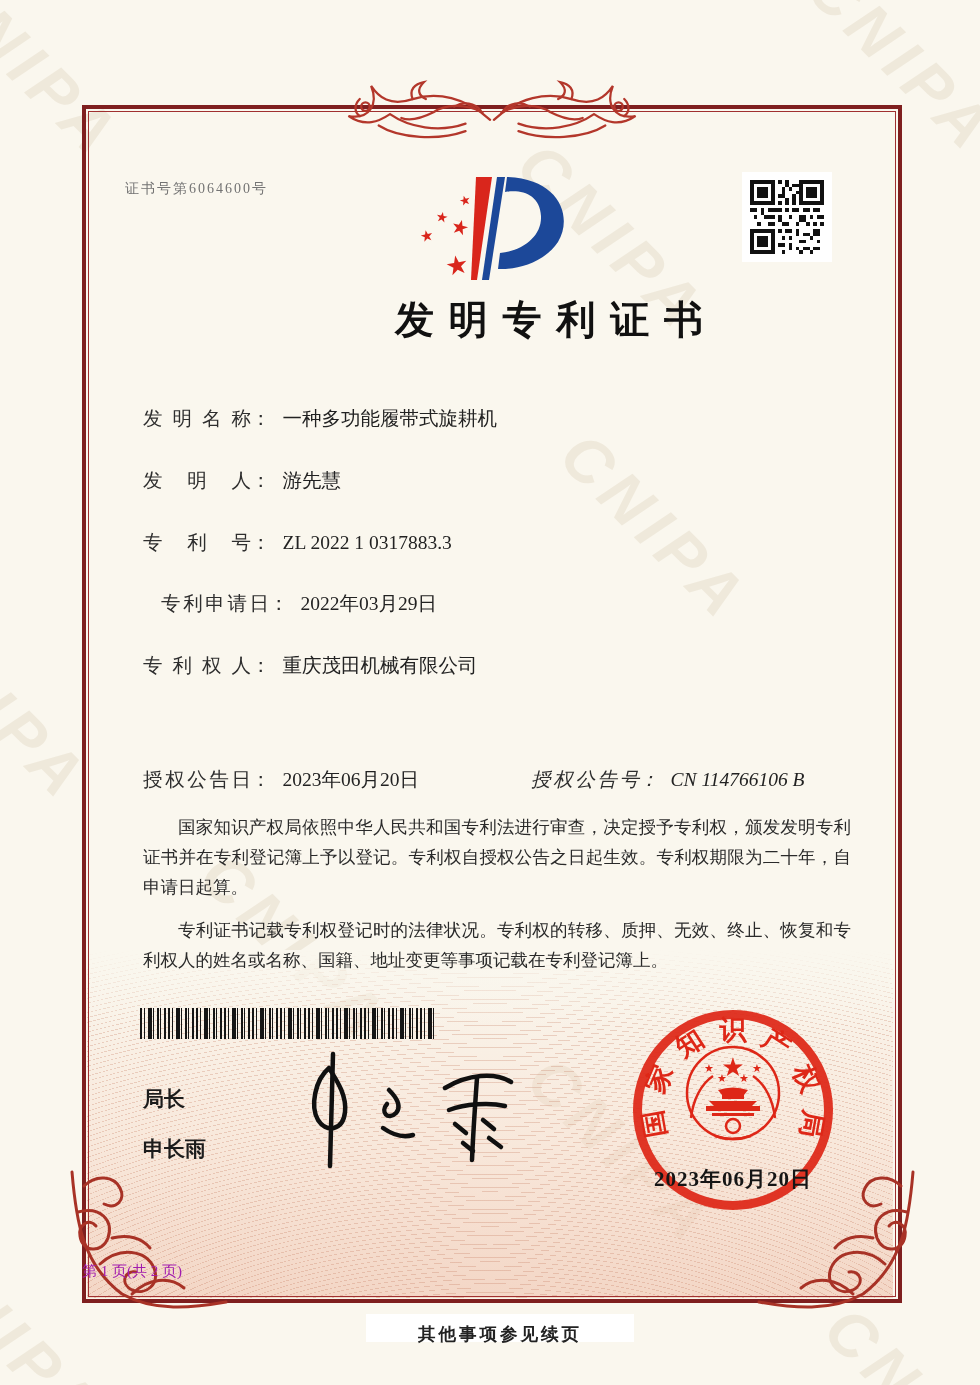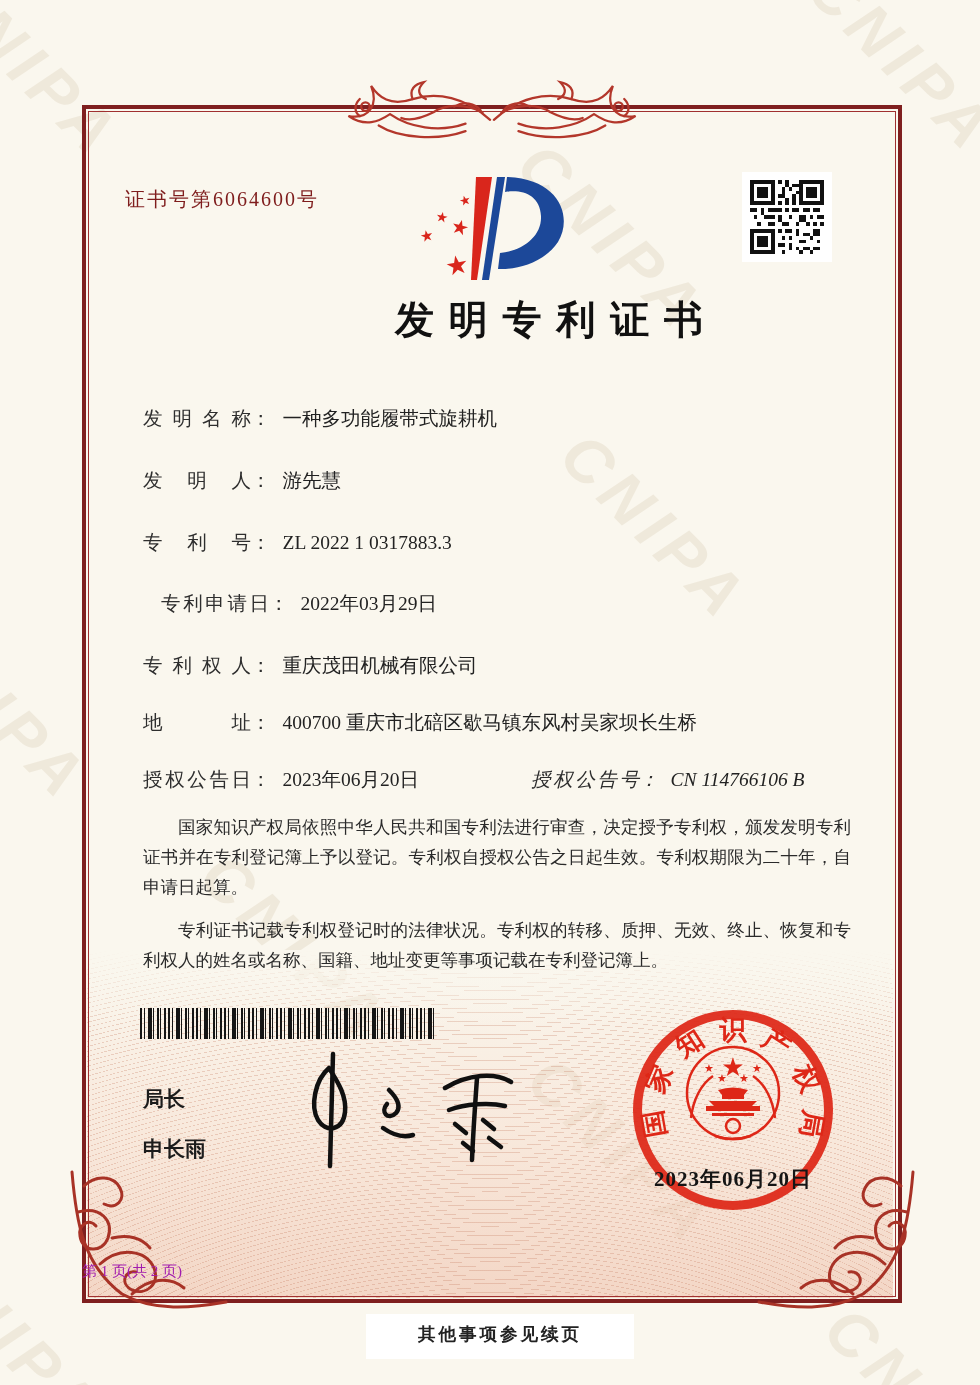--- a/index.html
+++ b/index.html
@@ -29,21 +29,21 @@
   
   .waves{
     position:absolute;left:87px;top:950px;width:806px;height:348px;
     background:
       linear-gradient(180deg, rgba(250,247,238,1) 0%, rgba(250,247,238,0) 22%),
       repeating-radial-gradient(ellipse 1500px 820px at 50% 155%,
         rgba(193,116,88,0.28) 0px, rgba(193,116,88,0.28) 1px,
         rgba(0,0,0,0) 1px, rgba(0,0,0,0) 8px),
       linear-gradient(180deg, rgba(247,221,206,0) 0%, rgba(246,214,196,0.45) 55%, rgba(241,203,184,0.75) 100%);
   }
-  .certno{position:absolute;left:125px;top:186px;font-size:20px;letter-spacing:2px;color:#7f1d1d;}
+  .certno{position:absolute;left:125px;top:180px;font-size:14px;letter-spacing:2px;color:#737373;}
   .qrbox{position:absolute;left:742px;top:172px;width:90px;height:90px;background:#fff;display:flex;align-items:center;justify-content:center;}
   .doc-title{
     position:absolute;left:82px;top:293px;width:934px;text-align:center;
     font-size:39px;font-weight:700;letter-spacing:0.38em;text-indent:0.38em;color:#111;
   }
   .field{position:absolute;left:143px;font-size:19.5px;color:#2e2e2e;white-space:nowrap;}
   .flabel{display:inline-block;width:108px;text-align:justify;text-align-last:justify;vertical-align:bottom;}
   .fcolon{display:inline-block;margin-right:12px;}
   .fvalue{color:#222;}
   .group2{margin-left:112px;font-style:italic;}
@@ -68,21 +68,21 @@
   .seal-char{
     position:absolute;left:50%;top:50%;font-size:27px;font-weight:700;color:#de2717;
     font-family:"Liberation Serif","DejaVu Serif",serif;
   }
   .seal-date{
     position:absolute;left:593px;top:1165px;width:280px;text-align:center;
     font-size:21px;font-weight:700;color:#151515;letter-spacing:1px;
   }
   .pageno{position:absolute;left:82px;top:1262px;width:972px;text-align:left;font-size:15px;color:#a21caf;}
   .note-strip{
-    position:absolute;left:366px;top:1314px;width:268px;height:45px;background:#ffffff;
+    position:absolute;left:366px;top:1314px;width:268px;height:28px;background:#ffffff;
     text-align:center;line-height:40px;font-size:17.5px;letter-spacing:3px;color:#222;font-weight:600;
   }
   .ornament-top{position:absolute;left:322px;top:78px;}
   .corner-bl{position:absolute;left:58px;top:1142px;}
   .corner-br{position:absolute;left:752px;top:1142px;transform:scale(-1,1);}
 </style>
 </head>
 <body>
 
 <div class="page">
@@ -183,23 +183,20 @@
     <span class="flabel">发明人</span><span class="fcolon">：</span><span class="fvalue">游先慧</span>
   </div>
   <div class="field" style="top:529px;">
     <span class="flabel">专利号</span><span class="fcolon">：</span><span class="fvalue">ZL 2022 1 0317883.3</span>
   </div>
   <div class="field" style="top:590px;margin-left:18px;">
     <span class="flabel">专利申请日</span><span class="fcolon">：</span><span class="fvalue">2022年03月29日</span>
   </div>
   <div class="field" style="top:652px;">
     <span class="flabel">专利权人</span><span class="fcolon">：</span><span class="fvalue">重庆茂田机械有限公司</span>
-  </div>
-  <div class="field" style="top:709px;">
-    <span class="flabel">地址</span><span class="fcolon">：</span><span class="fvalue">400700 重庆市北碚区歇马镇东风村吴家坝长生桥</span>
   </div>
   <div class="field" style="top:766px;">
     <span><span class="flabel">授权公告日</span><span class="fcolon">：</span><span class="fvalue">2023年06月20日</span></span><span class="group2"><span class="flabel">授权公告号</span><span class="fcolon">：</span><span class="fvalue">CN 114766106 B</span></span>
   </div>
 
   <div class="paras">
     <p>国家知识产权局依照中华人民共和国专利法进行审查，决定授予专利权，颁发发明专利证书并在专利登记簿上予以登记。专利权自授权公告之日起生效。专利权期限为二十年，自申请日起算。</p>
     <p>专利证书记载专利权登记时的法律状况。专利权的转移、质押、无效、终止、恢复和专利权人的姓名或名称、国籍、地址变更等事项记载在专利登记簿上。</p>
   </div>
 

